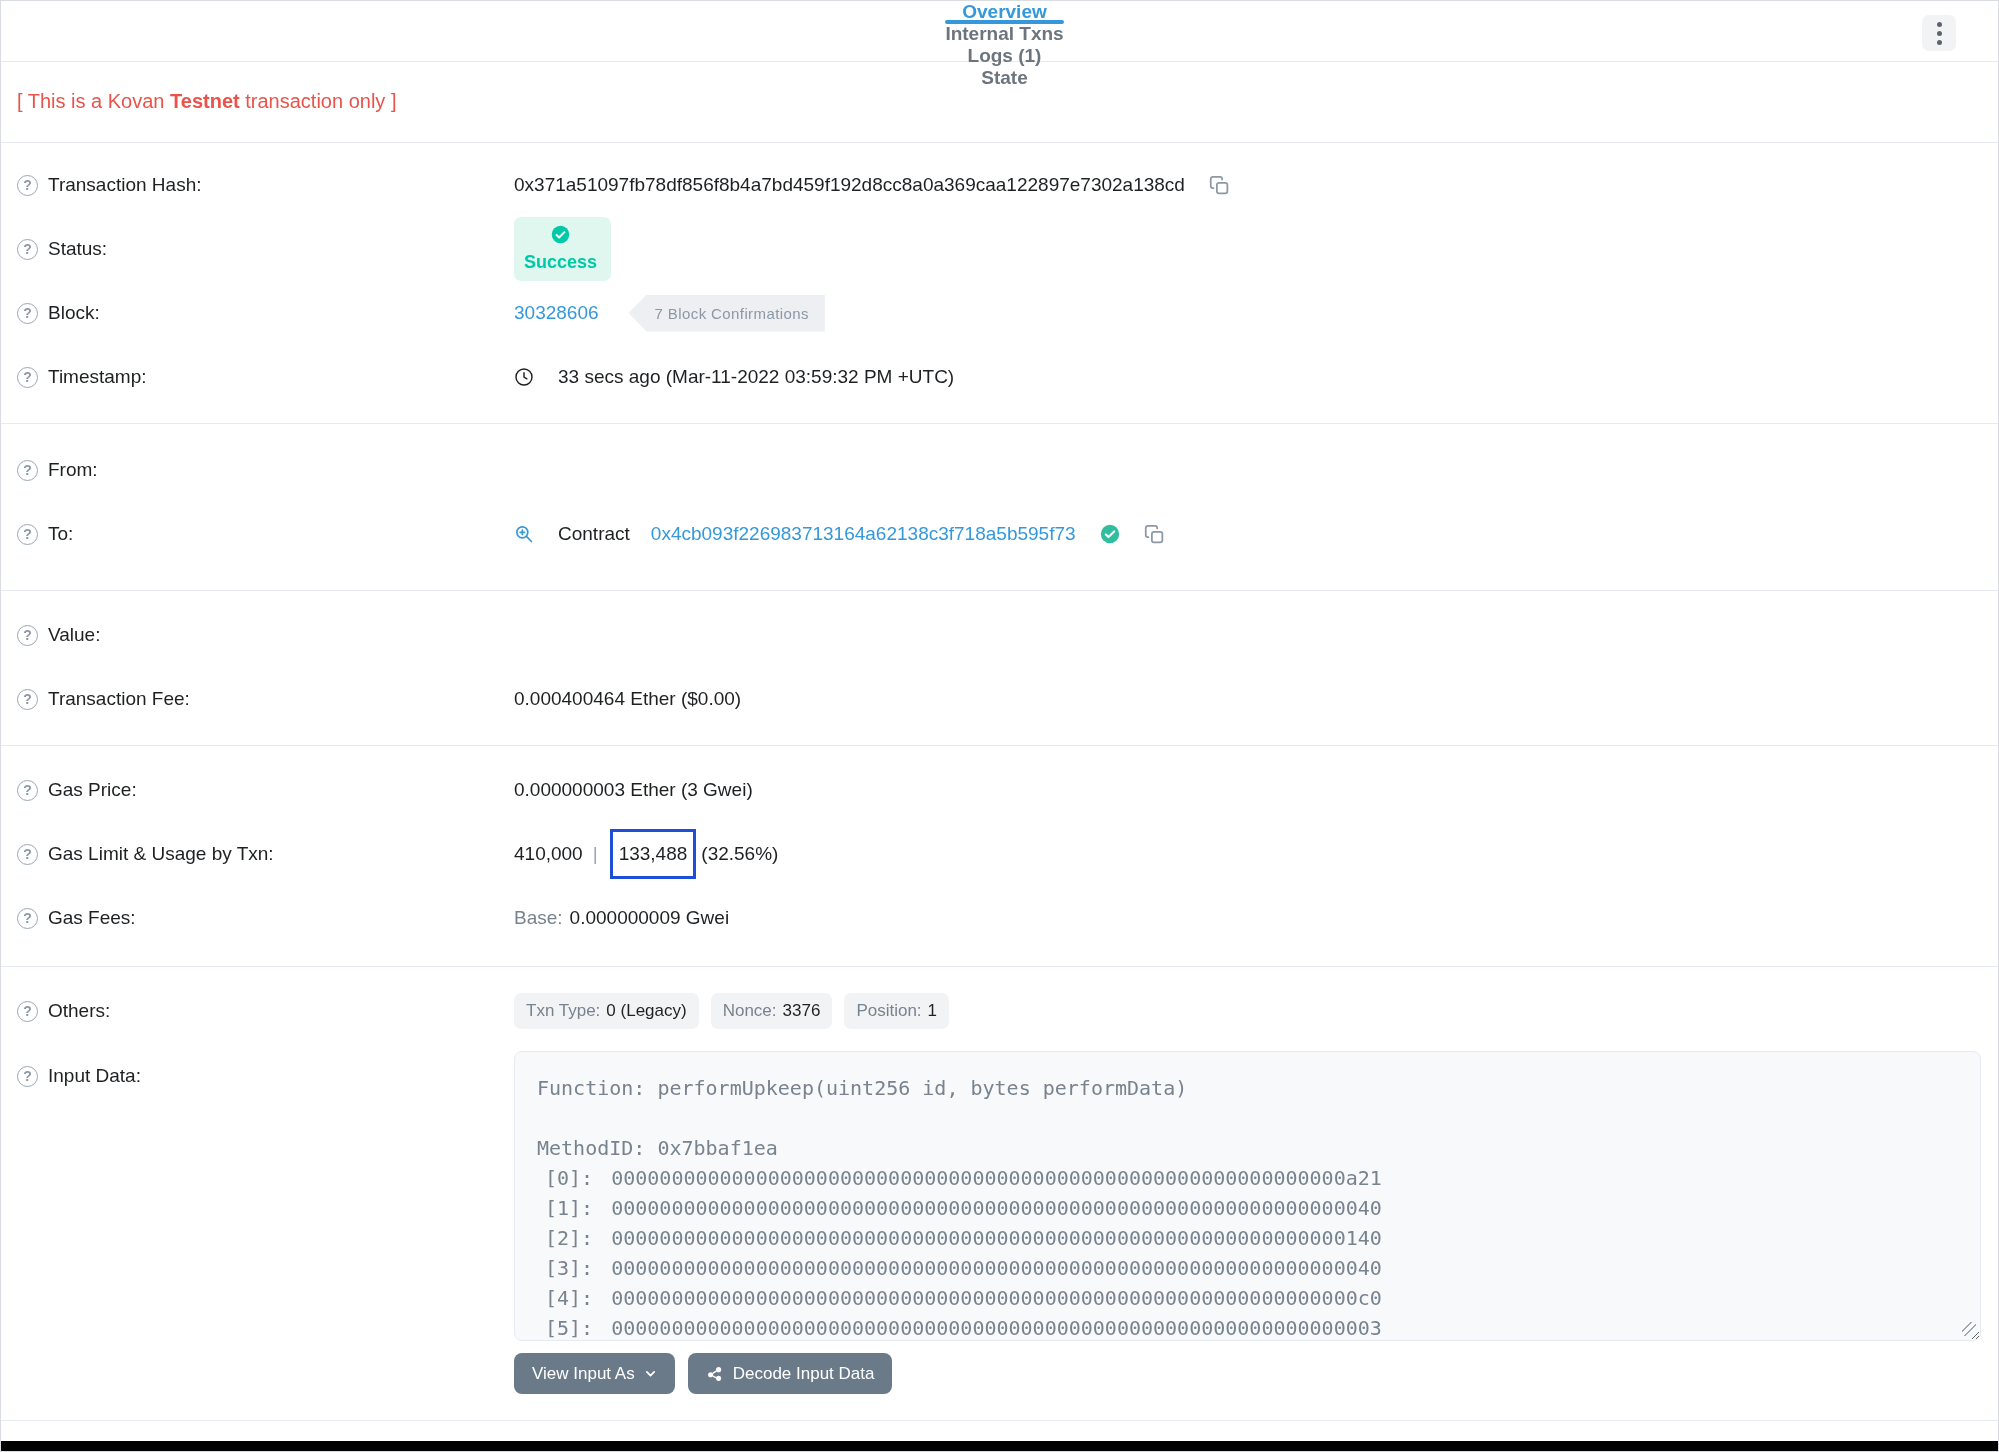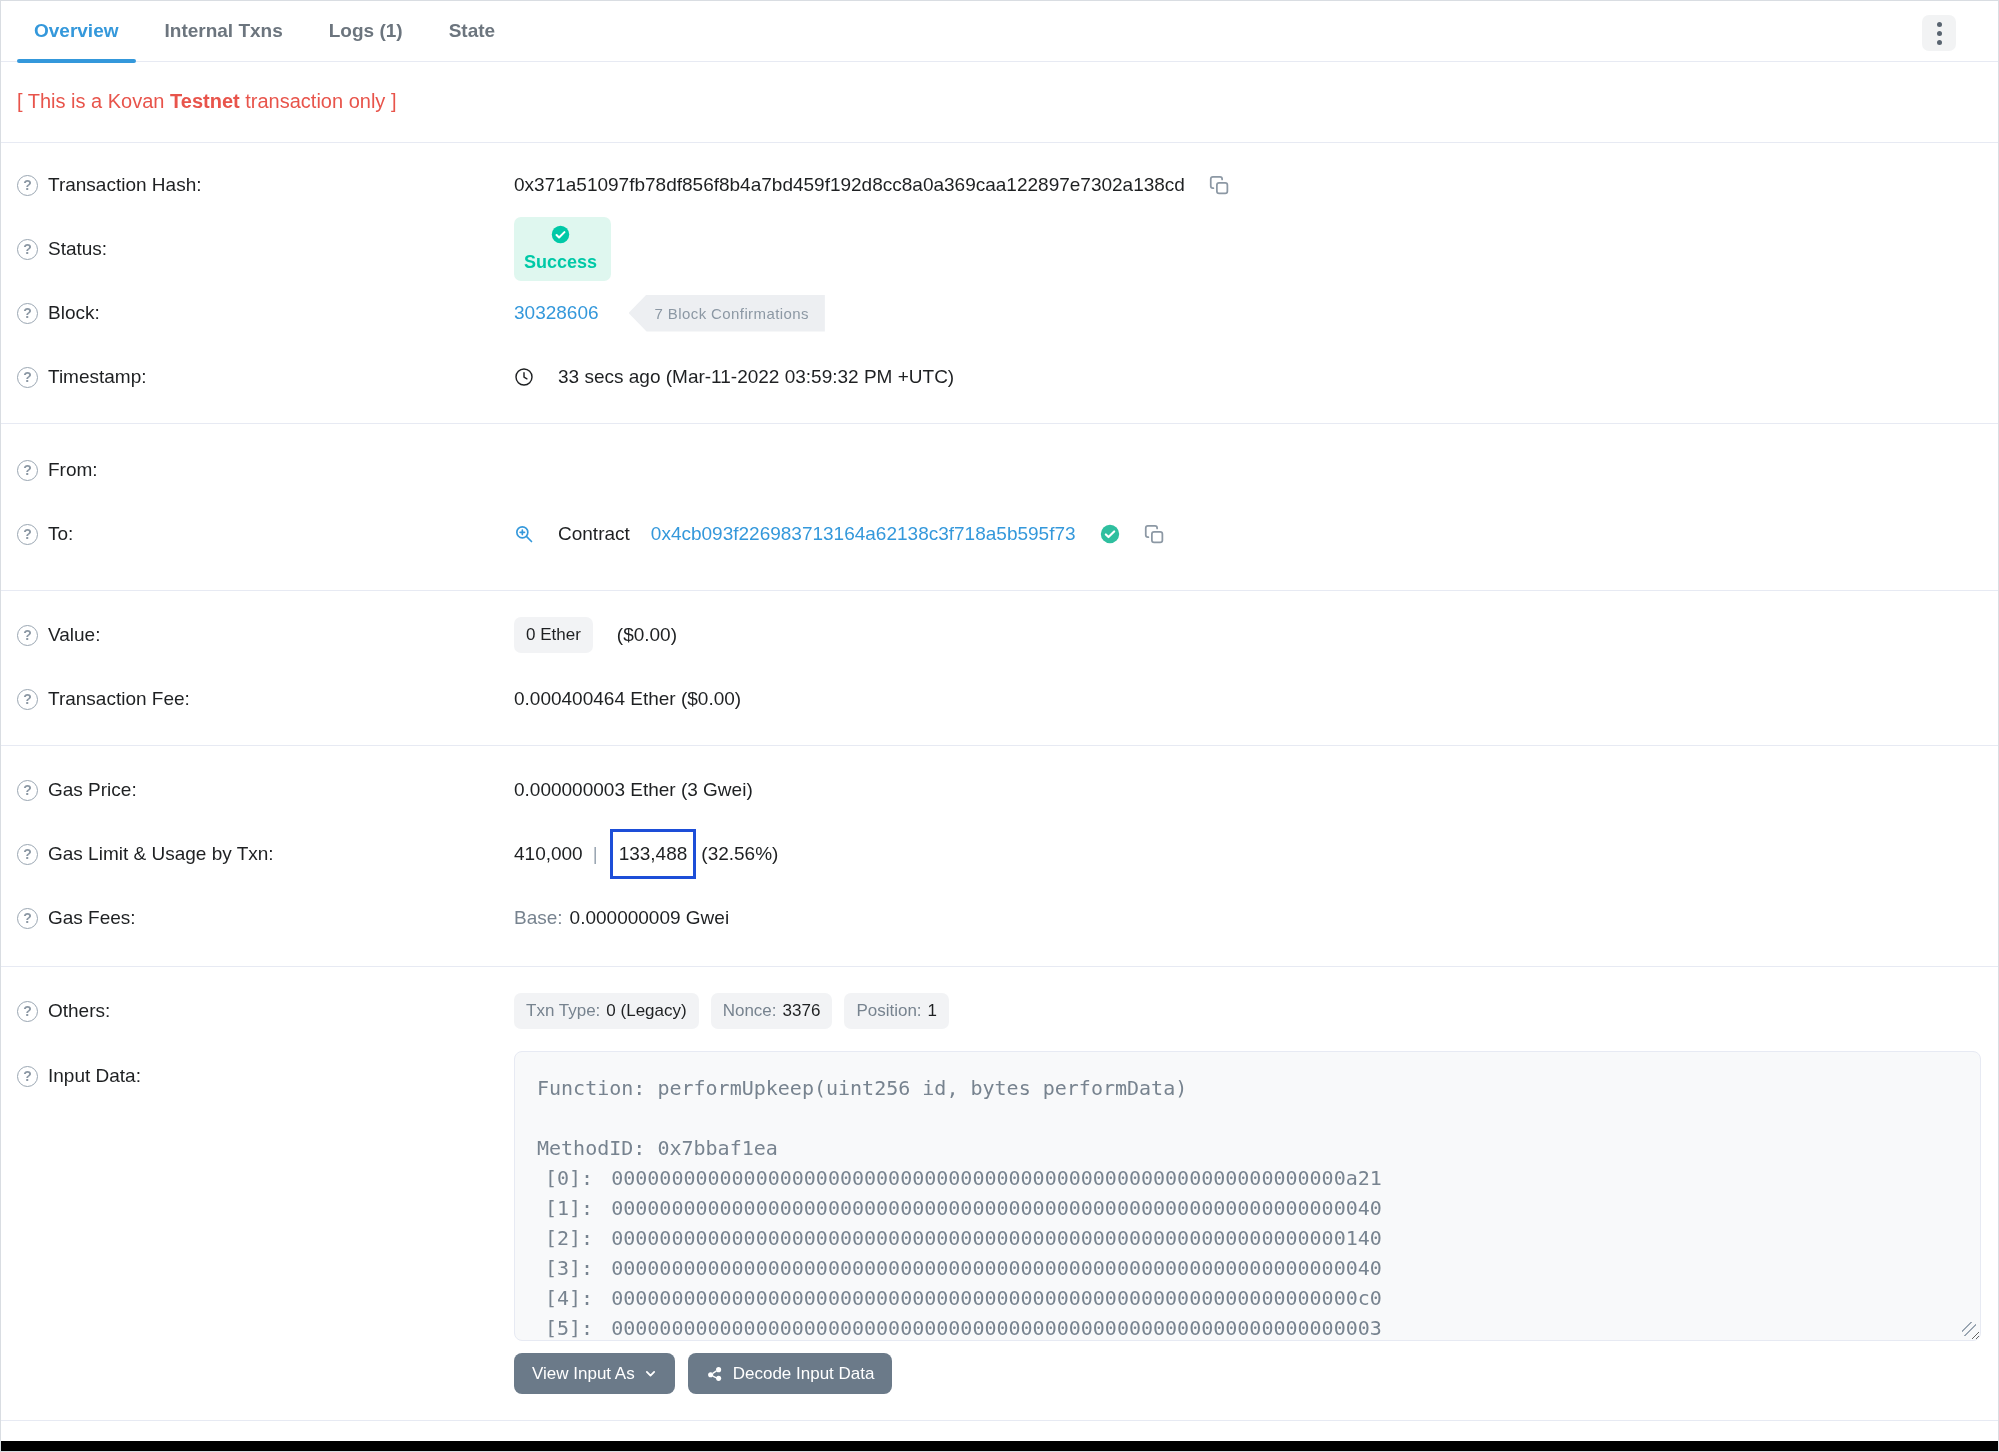--- a/index.html
+++ b/index.html
@@ -16,20 +16,21 @@
   }
 
   
   .tabbar {
     display: flex;
     align-items: center;
     height: 61px;
     border-bottom: 1px solid #e7eaf3;
     padding-left: 10px;
     position: relative;
+    flex-direction: column;
   }
   .tab {
     font-size: 19px;
     font-weight: 700;
     color: #6c757e;
     padding: 0 23px;
     height: 61px;
     display: flex;
     align-items: center;
     cursor: pointer;
@@ -331,24 +332,20 @@
     </div>
   </div>
 
   <div class="section">
     <div class="rows" style="padding: 12px 0 14px 0;">
       <div class="row">
         <div class="label-cell">
           <span class="q-icon">?</span>
           <span>Value:</span>
         </div>
-        <div class="value-cell">
-          <span class="pill">0 Ether</span>
-          <span>($0.00)</span>
-        </div>
       </div>
 
       <div class="row">
         <div class="label-cell">
           <span class="q-icon">?</span>
           <span>Transaction Fee:</span>
         </div>
         <div class="value-cell">
           <span>0.000400464 Ether ($0.00)</span>
         </div>

